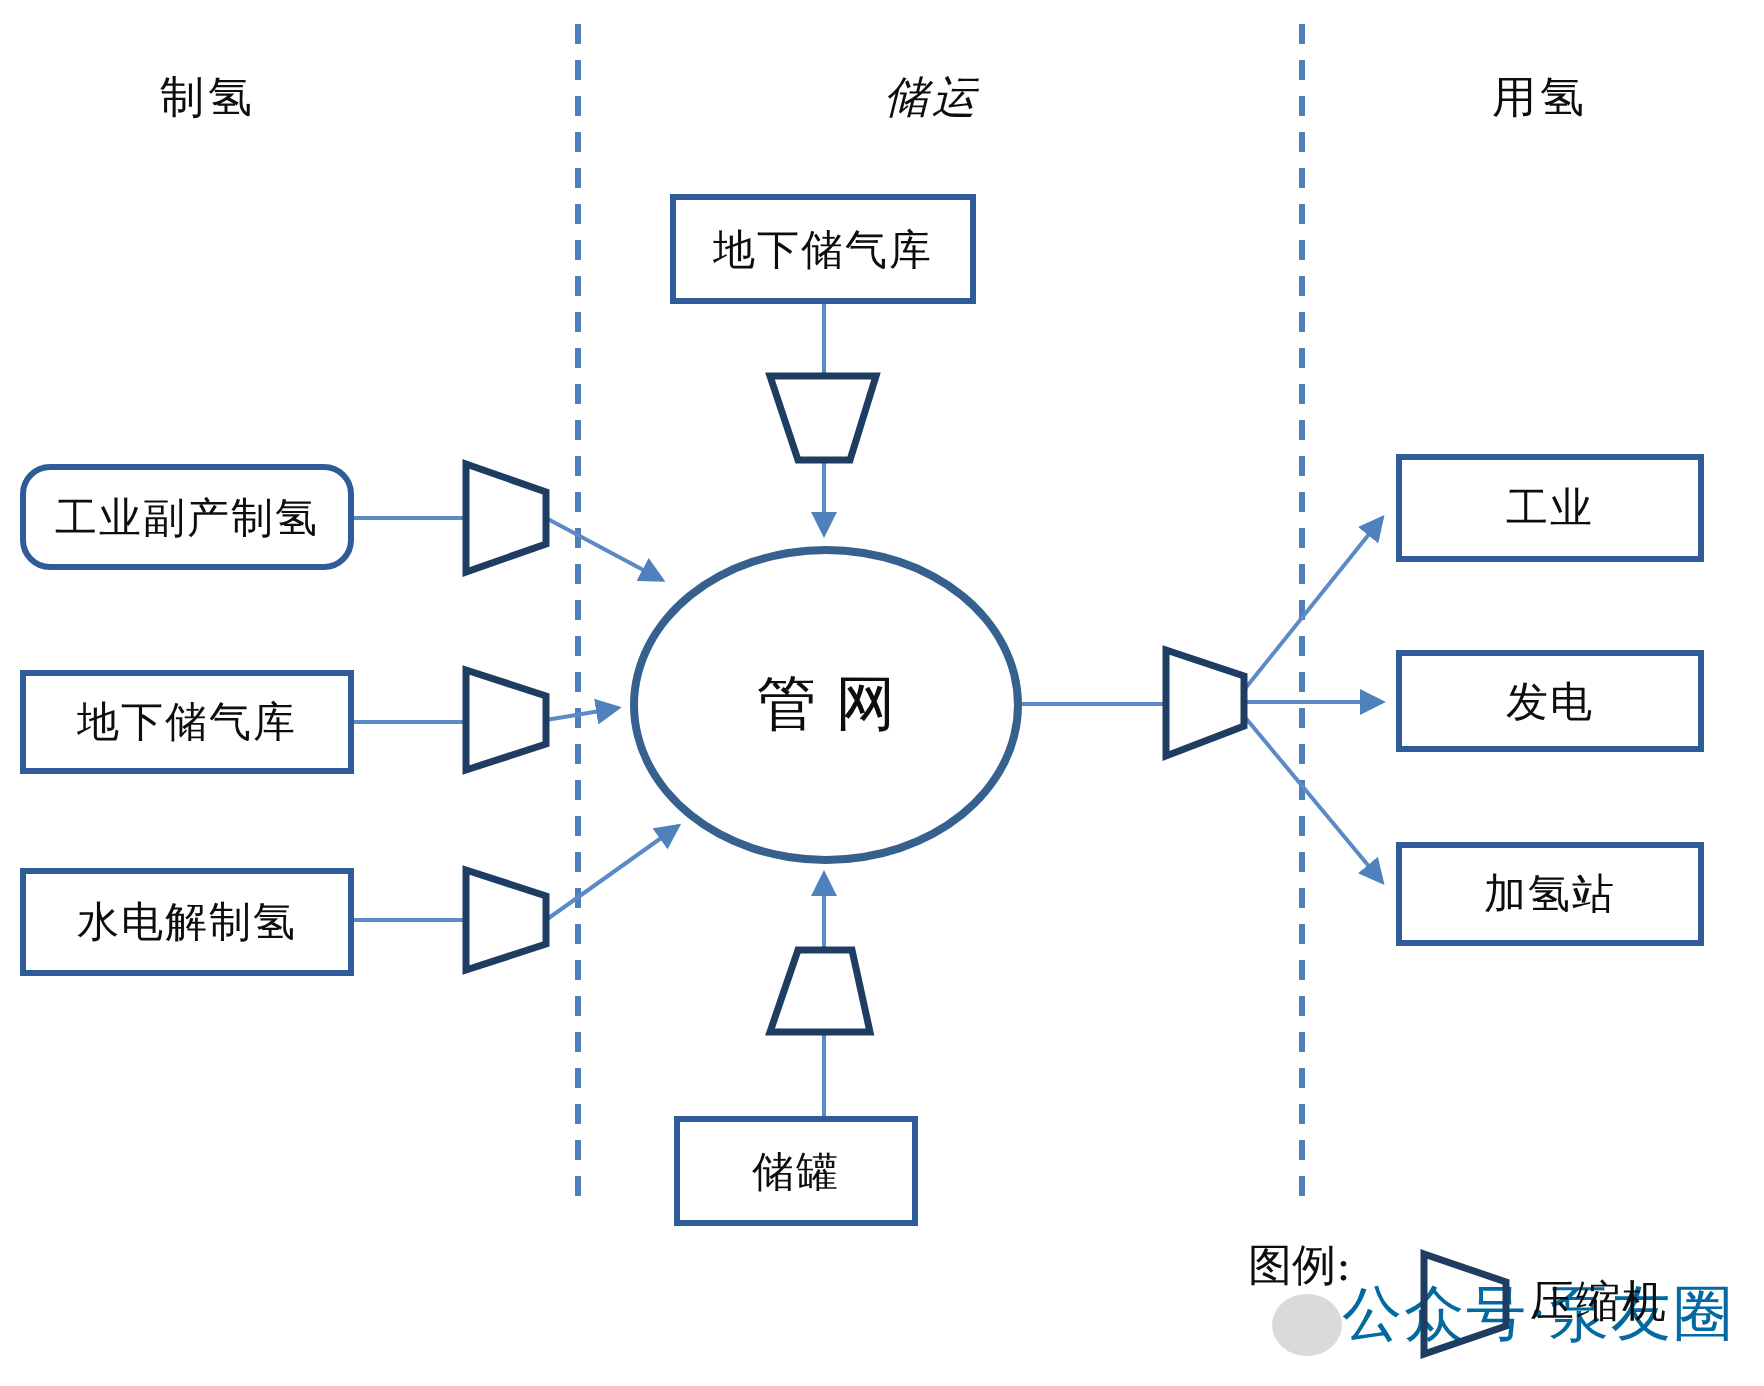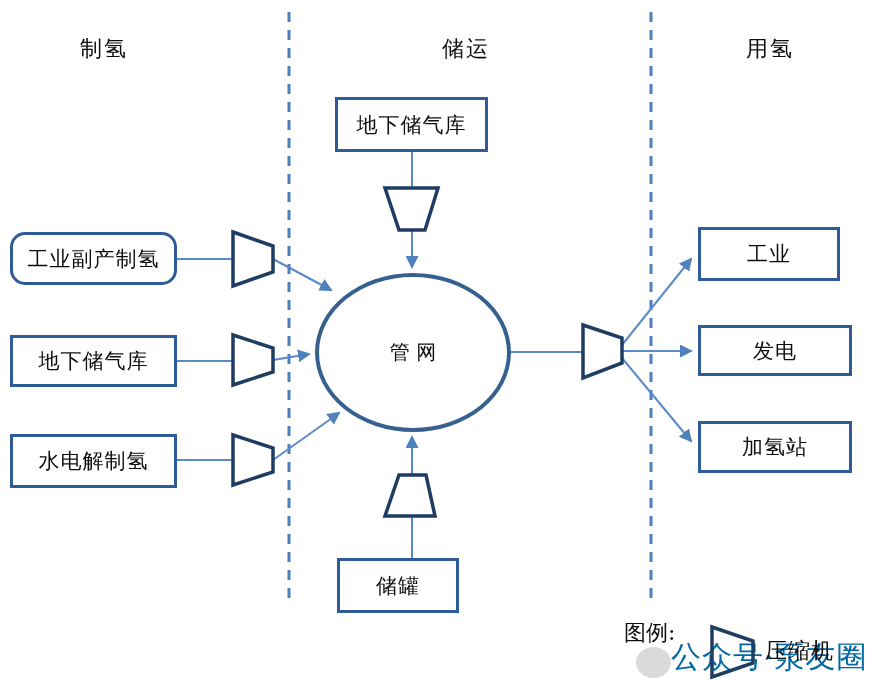--- a/index.html
+++ b/index.html
@@ -17,36 +17,36 @@
     display:flex;align-items:center;justify-content:center;
     font-size:21px;letter-spacing:1px;color:#0d0d0d;
   }
   .section-label{
     position:absolute;z-index:3;width:110px;text-align:center;font-size:22px;
     letter-spacing:2px;color:#0d0d0d;
   }
   .ellipse-node{
     position:absolute;z-index:3;box-sizing:border-box;left:315px;top:273px;width:196px;height:159px;
     border:4px solid #36618f;border-radius:50%;display:flex;align-items:center;justify-content:center;
-    font-size:20px;color:#0d0d0d;background:transparent;
+    font-size:30px;color:#0d0d0d;background:transparent;
   }
   
   .box-l1{left:10px;top:232px;width:167px;height:53px;border-radius:15px;}
   .box-l2{left:10px;top:335px;width:167px;height:52px;}
   .box-l3{left:10px;top:434px;width:167px;height:54px;}
   
   .box-top{left:335px;top:97px;width:153px;height:55px;}
   .box-bottom{left:337px;top:558px;width:122px;height:55px;}
   
-  .box-r1{left:698px;top:227px;width:142px;height:54px;}
+  .box-r1{left:698px;top:227px;width:154px;height:54px;}
   .box-r2{left:698px;top:325px;width:154px;height:51px;}
   .box-r3{left:698px;top:421px;width:154px;height:52px;}
   
   .sec-left{left:49px;top:34px;}
-  .sec-mid{left:411px;top:34px;}
+  .sec-mid{left:411px;top:34px;font-style:italic;}
   .sec-right{left:715px;top:34px;}
   
   .legend-label{position:absolute;z-index:4;left:624px;top:618px;font-size:22px;color:#0d0d0d;}
   .legend-item-label{position:absolute;z-index:4;left:765px;top:636px;font-size:22px;letter-spacing:1px;color:#0d0d0d;}
   .legend-shape{position:absolute;z-index:4;left:708px;top:623px;}
 </style>
 </head>
 <body>
 
 <div class="canvas">

